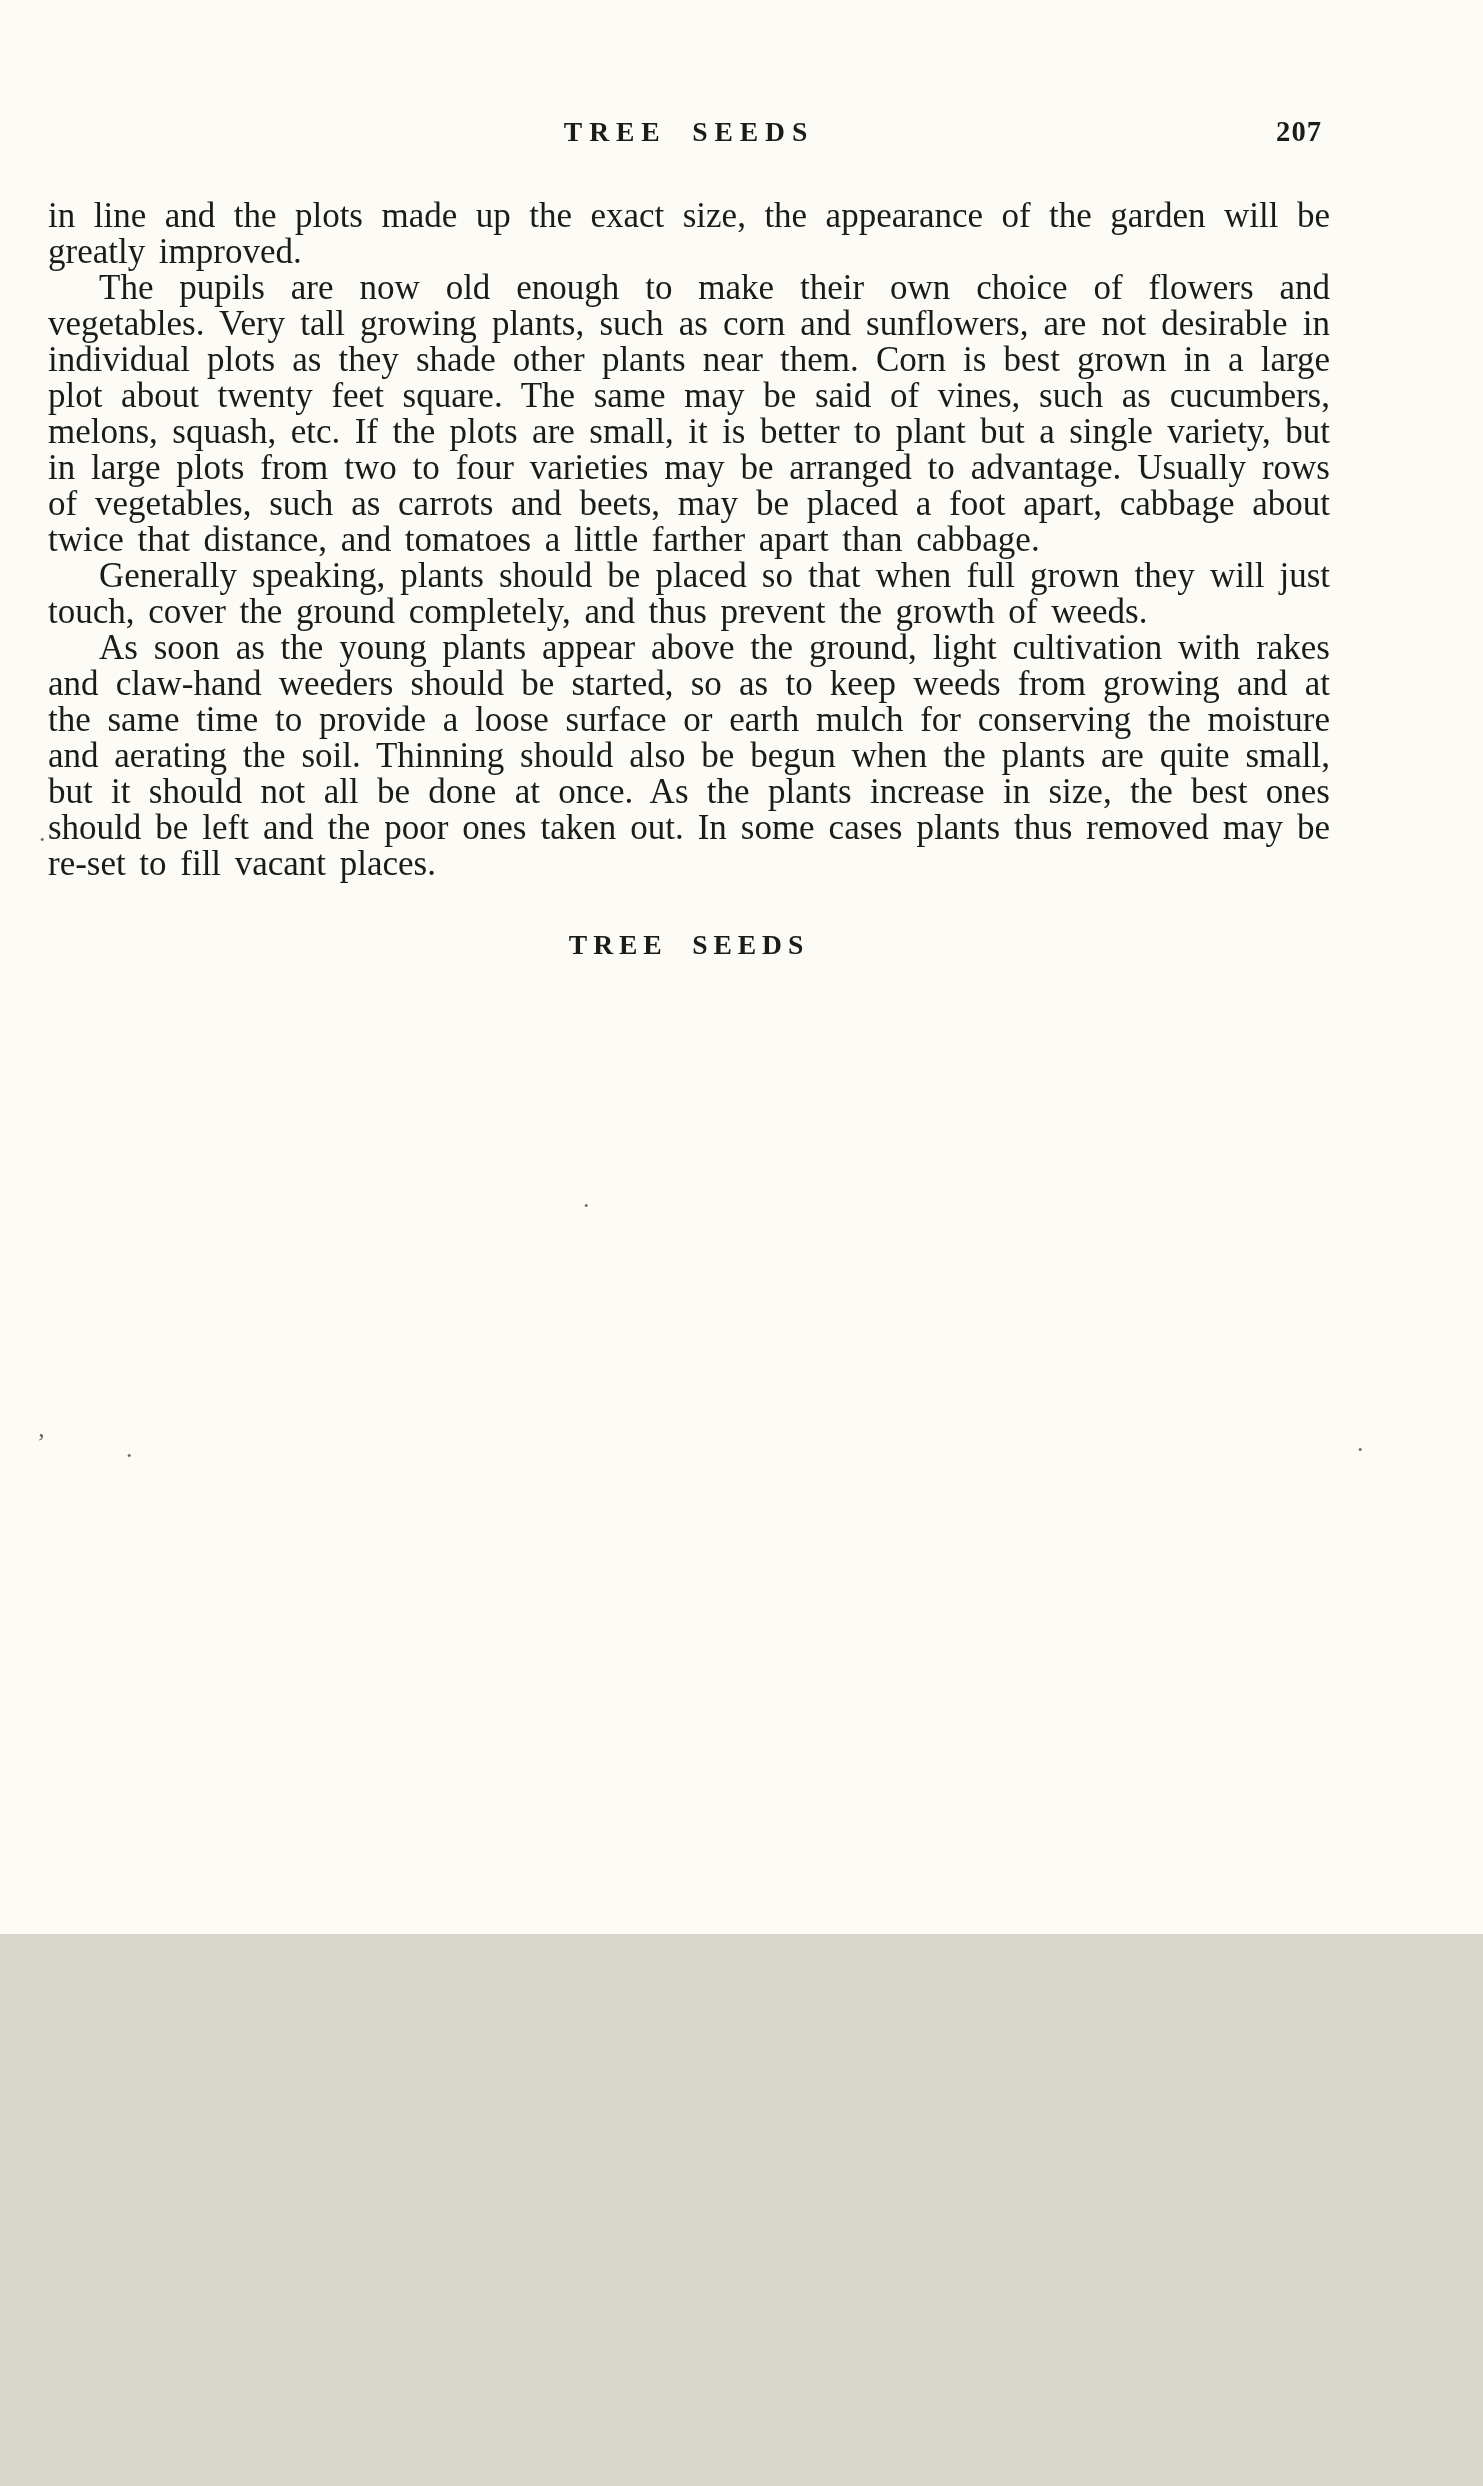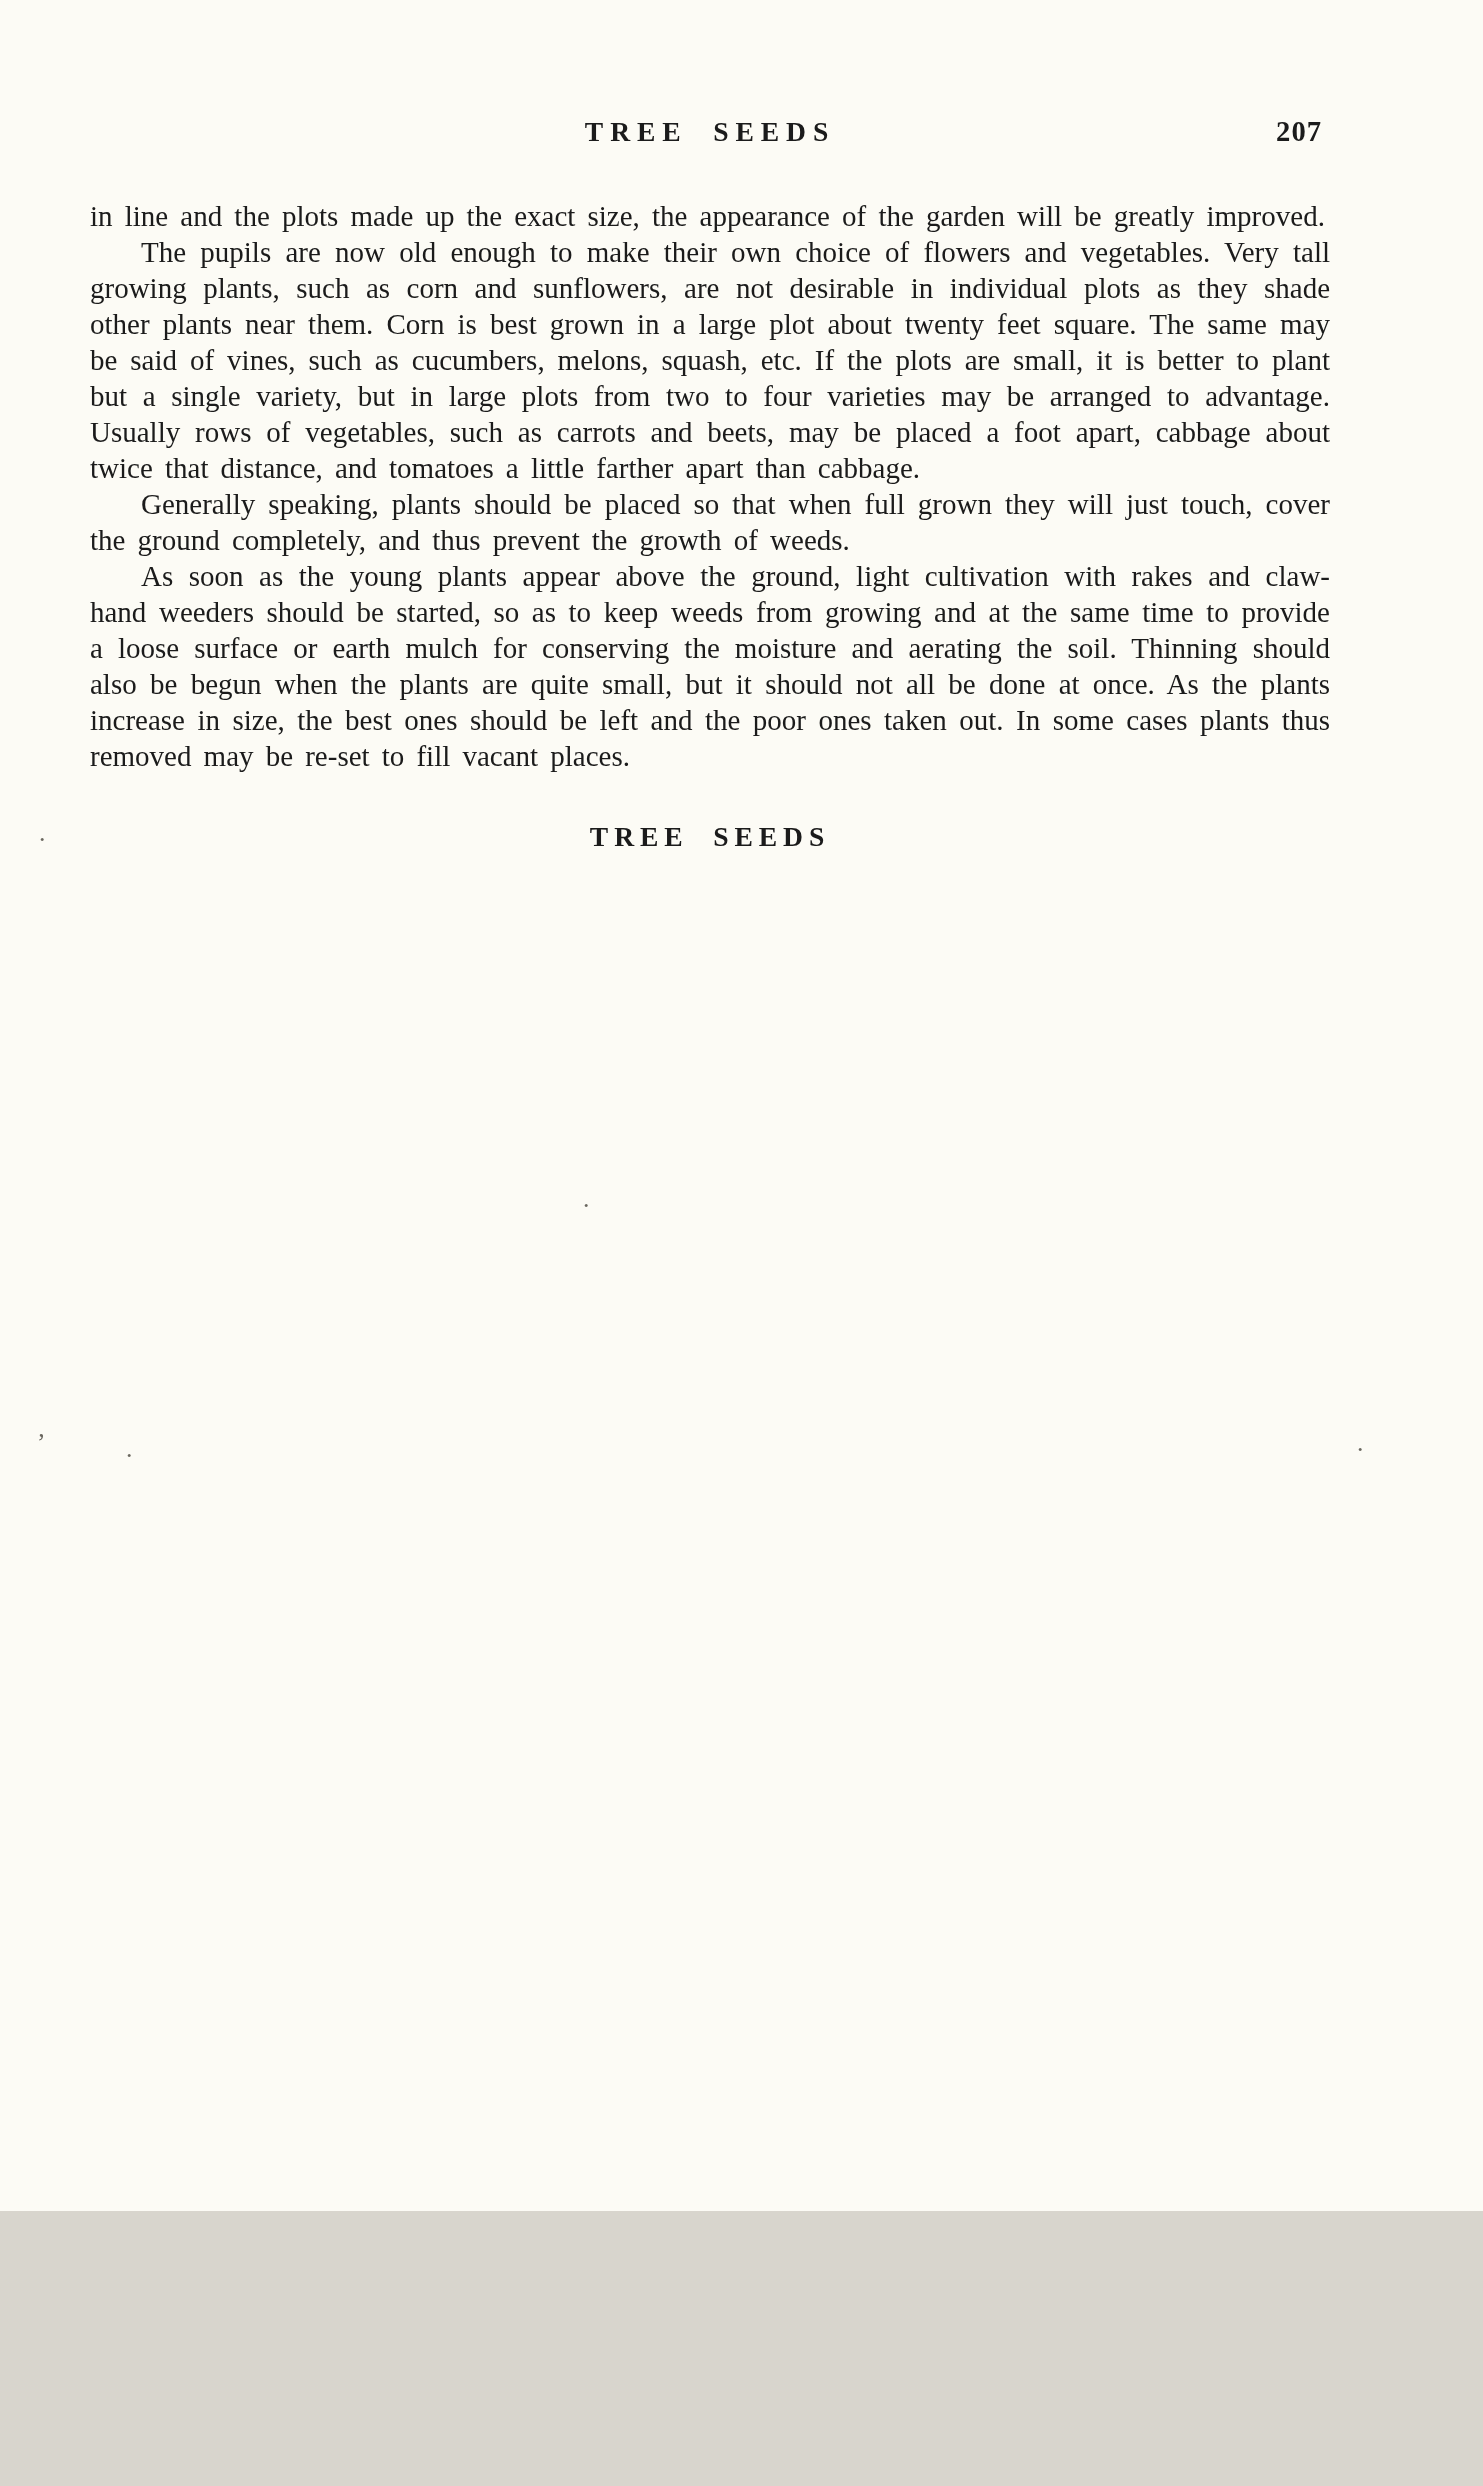--- a/index.html
+++ b/index.html
@@ -3,25 +3,25 @@
 <meta charset="utf-8">
 <style>
   html, body {
     margin: 0;
     padding: 0;
     background: #d8d5cd;
   }
   .page {
     position: relative;
     width: 1484px;
-    height: 2211px;
+    height: 1934px;
     margin: 0 auto;
     background: #fcfbf5;
     box-sizing: border-box;
-    padding: 116px 154px 0 90px;
+    padding: 116px 154px 0 48px;
     font-family: "Liberation Serif", "DejaVu Serif", serif;
     color: #1b1b1b;
     overflow: hidden;
   }
   .page-header {
     position: relative;
     height: 39px;
     margin-bottom: 43px;
   }
   .running-head {
@@ -37,21 +37,21 @@
   .page-number {
     position: absolute;
     right: 8px;
     top: 0;
     font-size: 28.6px;
     font-weight: 700;
     letter-spacing: 1px;
   }
   .body-text p {
     margin: 0;
-    font-size: 29px;
+    font-size: 35px;
     line-height: 36px;
     text-align: justify;
     word-spacing: 4.9px;
     text-indent: 51px;
   }
   .body-text p.no-indent {
     text-indent: 0;
   }
   .section-heading {
     margin: 47px 0 31.5px 0;

